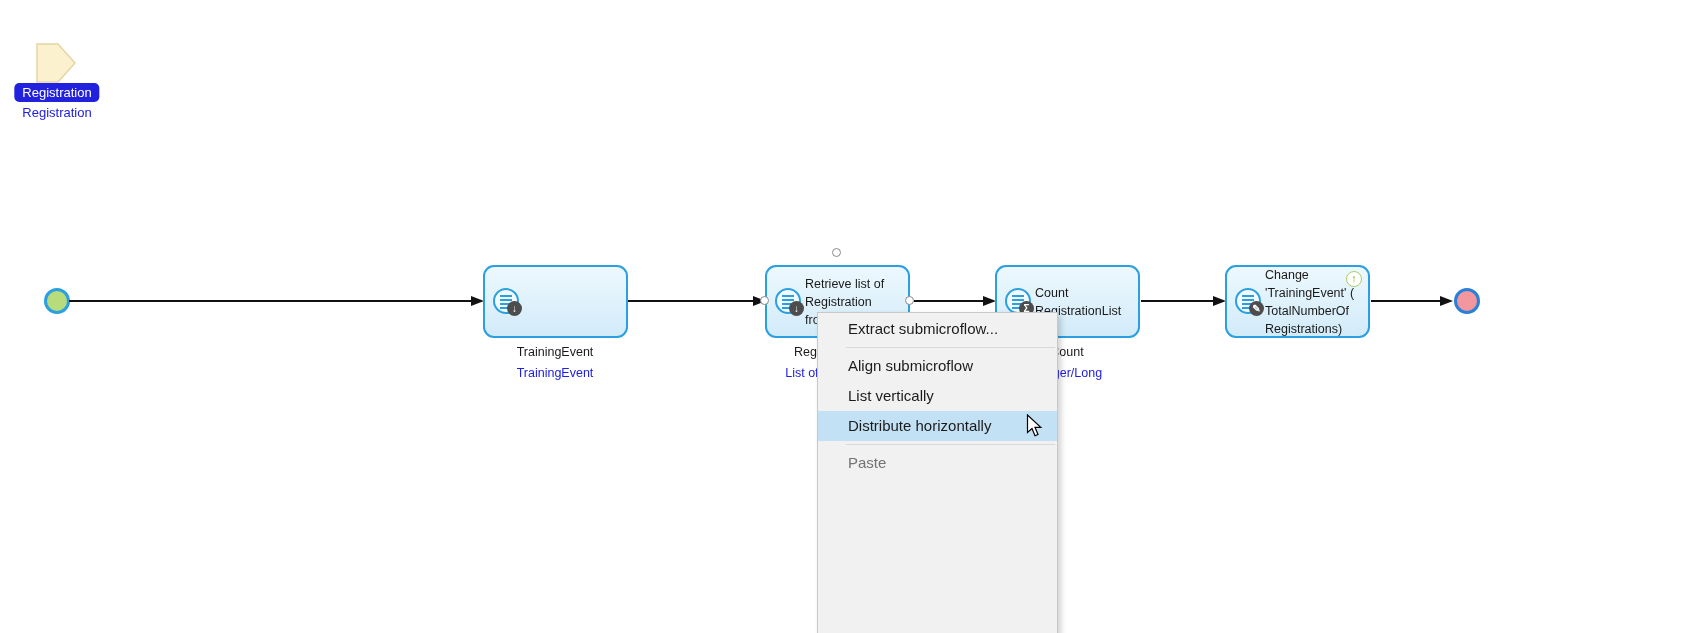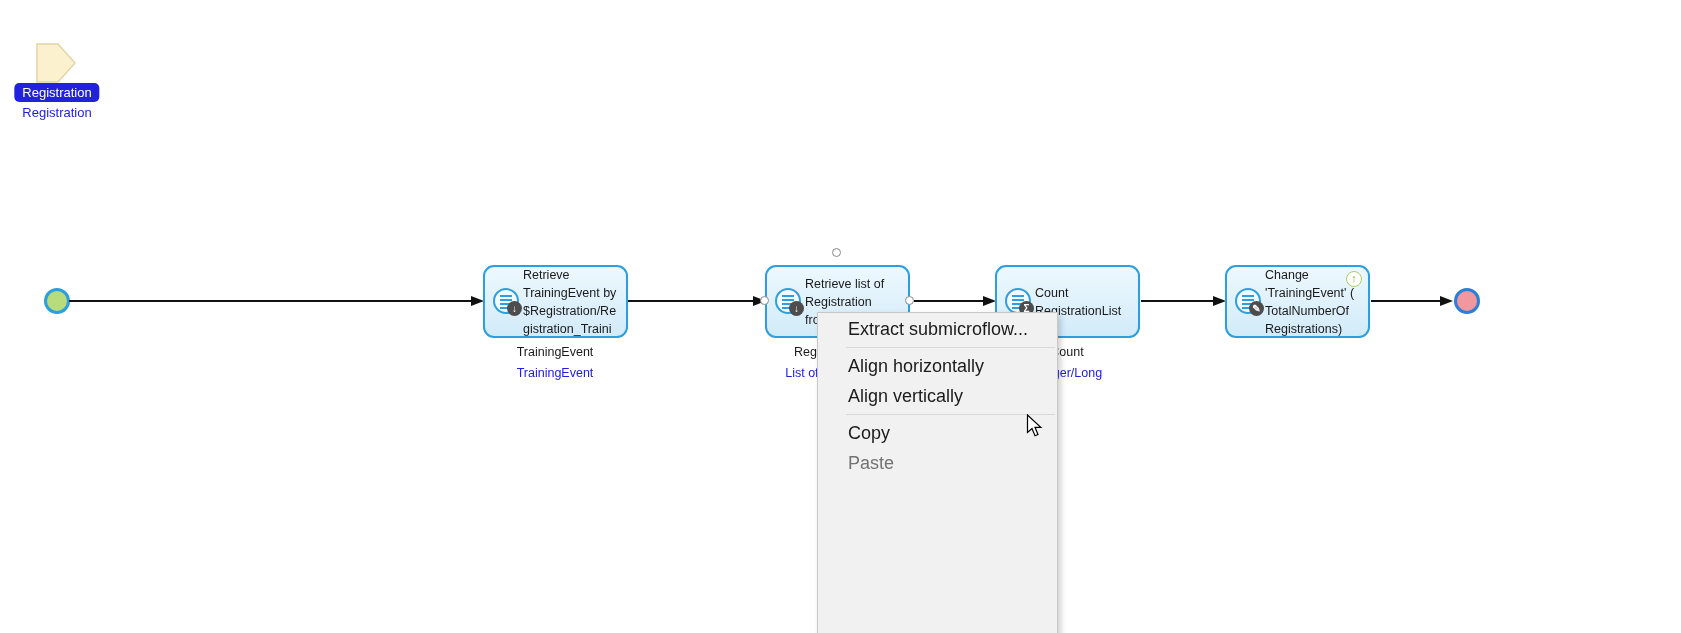--- a/index.html
+++ b/index.html
@@ -56,21 +56,21 @@
   .node-caption.black{top:345px;color:#1a1a1a;}
   .node-caption.blue{top:366px;color:#2020DD;}
   
   .handle{position:absolute;width:9px;height:9px;border-radius:50%;background:#fff;border:1px solid #8a8a8a;box-sizing:border-box;z-index:20;}
   
   .menu{
     position:absolute;left:817px;top:312px;width:241px;height:360px;box-sizing:border-box;
     background:#F1F1F1;border:1px solid #C8C8C8;box-shadow:3px 3px 6px rgba(0,0,0,0.18);
     z-index:50;padding-top:1px;
   }
-  .mi{height:30px;line-height:30px;padding-left:30px;font-size:18px;color:#1b1b1b;white-space:nowrap;}
+  .mi{height:30px;line-height:30px;padding-left:30px;font-size:15px;color:#1b1b1b;white-space:nowrap;}
   .mi.highlighted{background:#C2E1F5;}
   .mi.disabled{color:#737373;}
   .sep{height:1px;background:#D8D8D8;margin:3px 2px 3px 28px;}
   
   .cursor{position:absolute;left:1026px;top:414px;z-index:100;}
 </style>
 </head>
 <body>
 
 <div id="stage">
@@ -103,24 +103,20 @@
   <div class="edge" style="left:1371px;width:82px;">
     <i class="line" style="width:69px"></i>
       <i class="head" style="left:69px"></i>
   </div>
 
   <div class="activity" style="left:483px;">
     <span class="act-icon">
       <span class="lines"></span>
       <span class="badge">↓</span>
     </span>
-    <div class="act-title">Retrieve
-TrainingEvent by
-$Registration/Re
-gistration_Traini</div>
   </div>
   <div class="node-caption black" style="left:555px;">TrainingEvent</div>
   <div class="node-caption blue" style="left:555px;">TrainingEvent</div>
 
   <div class="activity" style="left:765px;">
     <span class="act-icon">
       <span class="lines"></span>
       <span class="badge">↓</span>
     </span>
     <div class="act-title">Retrieve list of
@@ -152,24 +148,24 @@
     <div class="act-title">Change
 'TrainingEvent' (
 TotalNumberOf
 Registrations)</div>
     <span class="commit-badge">↑</span>
   </div>
 
   <div class="menu">
     <div class="mi">Extract submicroflow...</div>
     <div class="sep"></div>
-    <div class="mi">Align horizontally</div>
-    <div class="mi">Align vertically</div>
+    <div class="mi">Align submicroflow</div>
+    <div class="mi">List vertically</div>
+    <div class="mi highlighted">Distribute horizontally</div>
     <div class="sep"></div>
-    <div class="mi">Copy</div>
     <div class="mi disabled">Paste</div>
   </div>
 
   <svg class="cursor" width="17" height="25" viewBox="0 0 17 25">
     <path d="M1.5 1 L1.5 18.5 L6 14.5 L9 21.8 L12 20.5 L9 13.3 L14.8 13.3 Z" fill="#ffffff" stroke="#000000" stroke-width="1.2"></path>
   </svg>
 
 </div>
 
 </body></html>

